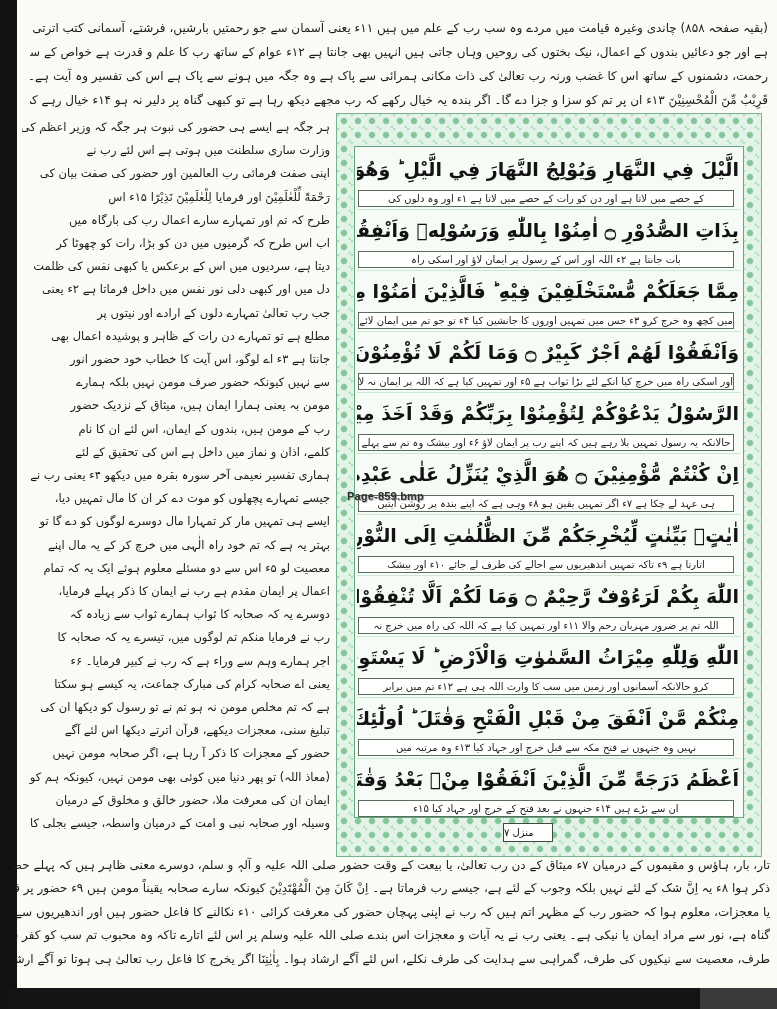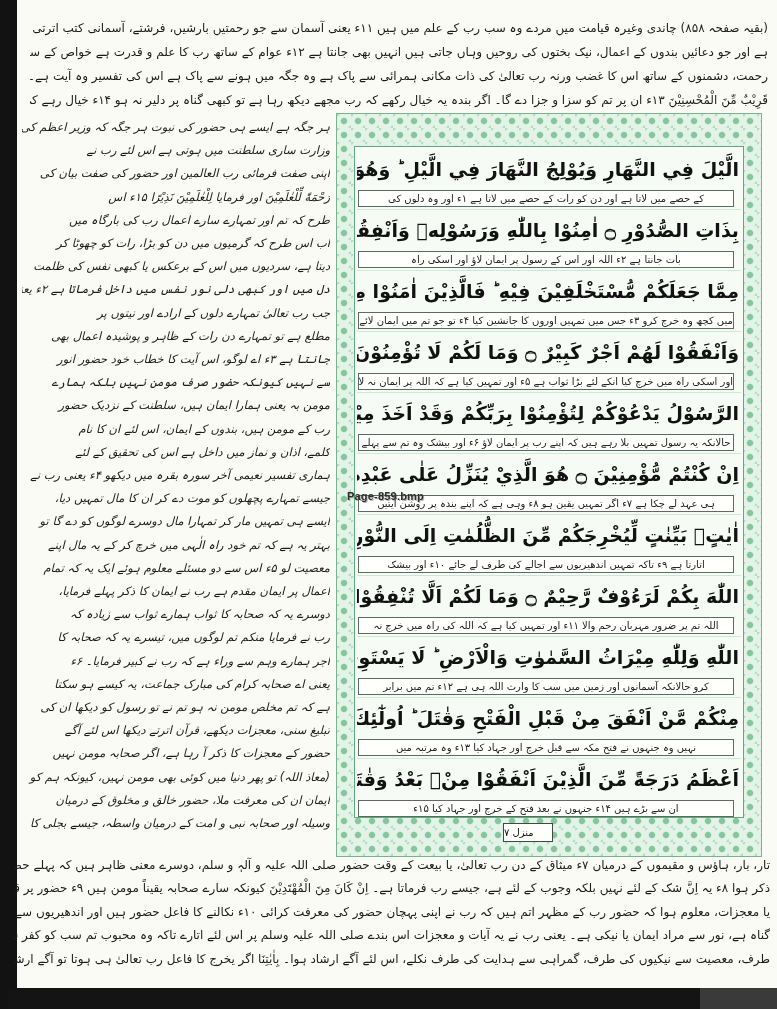--- a/index.html
+++ b/index.html
@@ -20,21 +20,21 @@
   
   .top-commentary{
     position:absolute;left:30px;top:16px;width:738px;height:96px;
     direction:rtl;text-align:right;color:#1c1c1c;
   }
   .top-commentary .line{font-size:12px;line-height:24px;white-space:nowrap;overflow:hidden;}
 
   
   .left-column{
     position:absolute;left:22px;top:116px;width:308px;height:744px;
-    direction:rtl;text-align:right;color:#1c1c1c;font-style:italic;
+    direction:rtl;text-align:right;color:#1c1c1c;
   }
   .left-column .line{font-size:11.5px;line-height:23.2px;white-space:nowrap;overflow:hidden;}
 
   
   .bottom-commentary{
     position:absolute;left:14px;top:854px;width:756px;height:120px;
     direction:rtl;text-align:right;color:#1c1c1c;
   }
   .bottom-commentary .line{font-size:12px;line-height:23.4px;white-space:nowrap;overflow:hidden;}
 
@@ -112,21 +112,21 @@
       <div class="line">اپنی صفت فرمائی رب العالمین اور حضور کی صفت بیان کی</div>
       <div class="line">رَحْمَةً لِّلْعٰلَمِيْنَ اور فرمایا لِلْعٰلَمِيْنَ نَذِيْرًا ۱۵ء اس</div>
       <div class="line">طرح کہ تم اور تمہارے سارے اعمال رب کی بارگاہ میں</div>
       <div class="line">اب اس طرح کہ گرمیوں میں دن کو بڑا، رات کو چھوٹا کر</div>
       <div class="line">دیتا ہے، سردیوں میں اس کے برعکس یا کبھی نفس کی ظلمت</div>
       <div class="line">دل میں اور کبھی دلی نور نفس میں داخل فرماتا ہے ۲ء یعنی</div>
       <div class="line">جب رب تعالیٰ تمہارے دلوں کے ارادے اور نیتوں پر</div>
       <div class="line">مطلع ہے تو تمہارے دن رات کے ظاہر و پوشیدہ اعمال بھی</div>
       <div class="line">جانتا ہے ۳ء اے لوگو، اس آیت کا خطاب خود حضور انور</div>
       <div class="line">سے نہیں کیونکہ حضور صرف مومن نہیں بلکہ ہمارے</div>
-      <div class="line">مومن بہ یعنی ہمارا ایمان ہیں، سلطنت کے نزدیک حضور</div>
+      <div class="line">مومن بہ یعنی ہمارا ایمان ہیں، میثاق کے نزدیک حضور</div>
       <div class="line">رب کے مومن ہیں، بندوں کے ایمان، اس لئے ان کا نام</div>
       <div class="line">کلمے، اذان و نماز میں داخل ہے اس کی تحقیق کے لئے</div>
       <div class="line">ہماری تفسیر نعیمی آخر سورہ بقرہ میں دیکھو ۴ء یعنی رب نے</div>
       <div class="line">جیسے تمہارے پچھلوں کو موت دے کر ان کا مال تمہیں دیا،</div>
       <div class="line">ایسے ہی تمہیں مار کر تمہارا مال دوسرے لوگوں کو دے گا تو</div>
       <div class="line">بہتر یہ ہے کہ تم خود راہ الٰہی میں خرچ کر کے یہ مال اپنے</div>
       <div class="line">معصیت لو ۵ء اس سے دو مسئلے معلوم ہوئے ایک یہ کہ تمام</div>
       <div class="line">اعمال پر ایمان مقدم ہے رب نے ایمان کا ذکر پہلے فرمایا،</div>
       <div class="line">دوسرے یہ کہ صحابہ کا ثواب ہمارے ثواب سے زیادہ کہ</div>
       <div class="line">رب نے فرمایا منکم تم لوگوں میں، تیسرے یہ کہ صحابہ کا</div>

